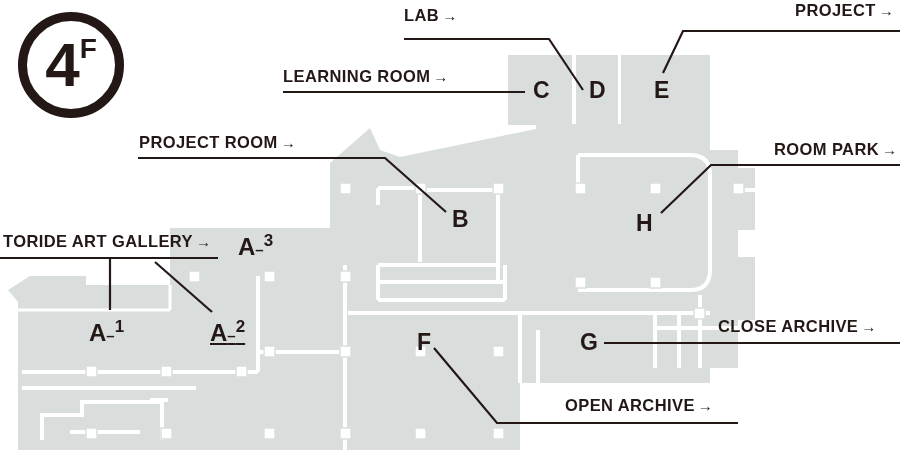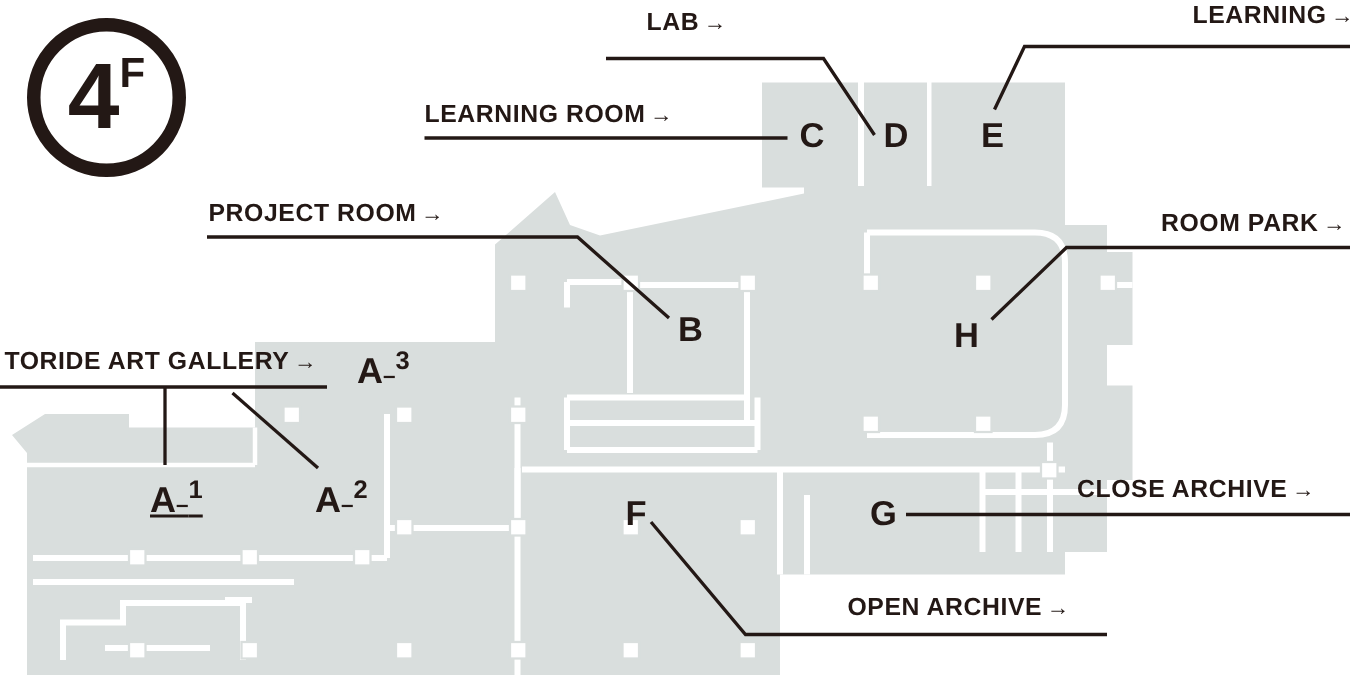--- a/index.html
+++ b/index.html
@@ -168,26 +168,26 @@
 
       <path d="M 434 348 L 497 423 L 738 423"></path>
     </g>
   </svg>
 
   <div class="floor-badge">
     <span class="num">4</span>
       <span class="suffix">F</span>
   </div>
 
-  <div class="callout" style="left:404px;top:6px;margin-left:27px;">
+  <div class="callout" style="left:404px;top:6px;">
     <span>LAB</span><span class="arrow">→</span>
   </div>
 
   <div class="callout" style="left:795px;top:1px;">
-    <span>LEARNING</span><span class="arrow">→</span>
+    <span>PROJECT</span><span class="arrow">→</span>
   </div>
 
   <div class="callout" style="left:283px;top:67px;">
     <span>LEARNING ROOM</span><span class="arrow">→</span>
   </div>
 
   <div class="callout" style="left:139px;top:133px;">
     <span>PROJECT ROOM</span><span class="arrow">→</span>
   </div>
 
@@ -200,25 +200,25 @@
   </div>
 
   <div class="callout" style="left:565px;top:396px;">
     <span>OPEN ARCHIVE</span><span class="arrow">→</span>
   </div>
 
   <div class="callout" style="left:718px;top:317px;">
     <span>CLOSE ARCHIVE</span><span class="arrow">→</span>
   </div>
 
-  <div class="room-code big" style="left:100px;top:318px;text-decoration:underline;">
+  <div class="room-code big" style="left:89px;top:318px;">
     <span>A</span><span class="dash">–</span><span class="sub">1</span>
   </div>
 
-  <div class="room-code big" style="left:210px;top:318px;">
+  <div class="room-code big" style="left:210px;top:318px;text-decoration:underline;">
     <span>A</span><span class="dash">–</span><span class="sub">2</span>
   </div>
 
   <div class="room-code big" style="left:238px;top:232px;">
     <span>A</span><span class="dash">–</span><span class="sub">3</span>
   </div>
 
   <div class="room-code" style="left:452px;top:208px;">B</div>
   <div class="room-code" style="left:533px;top:79px;">C</div>
   <div class="room-code" style="left:589px;top:79px;">D</div>

